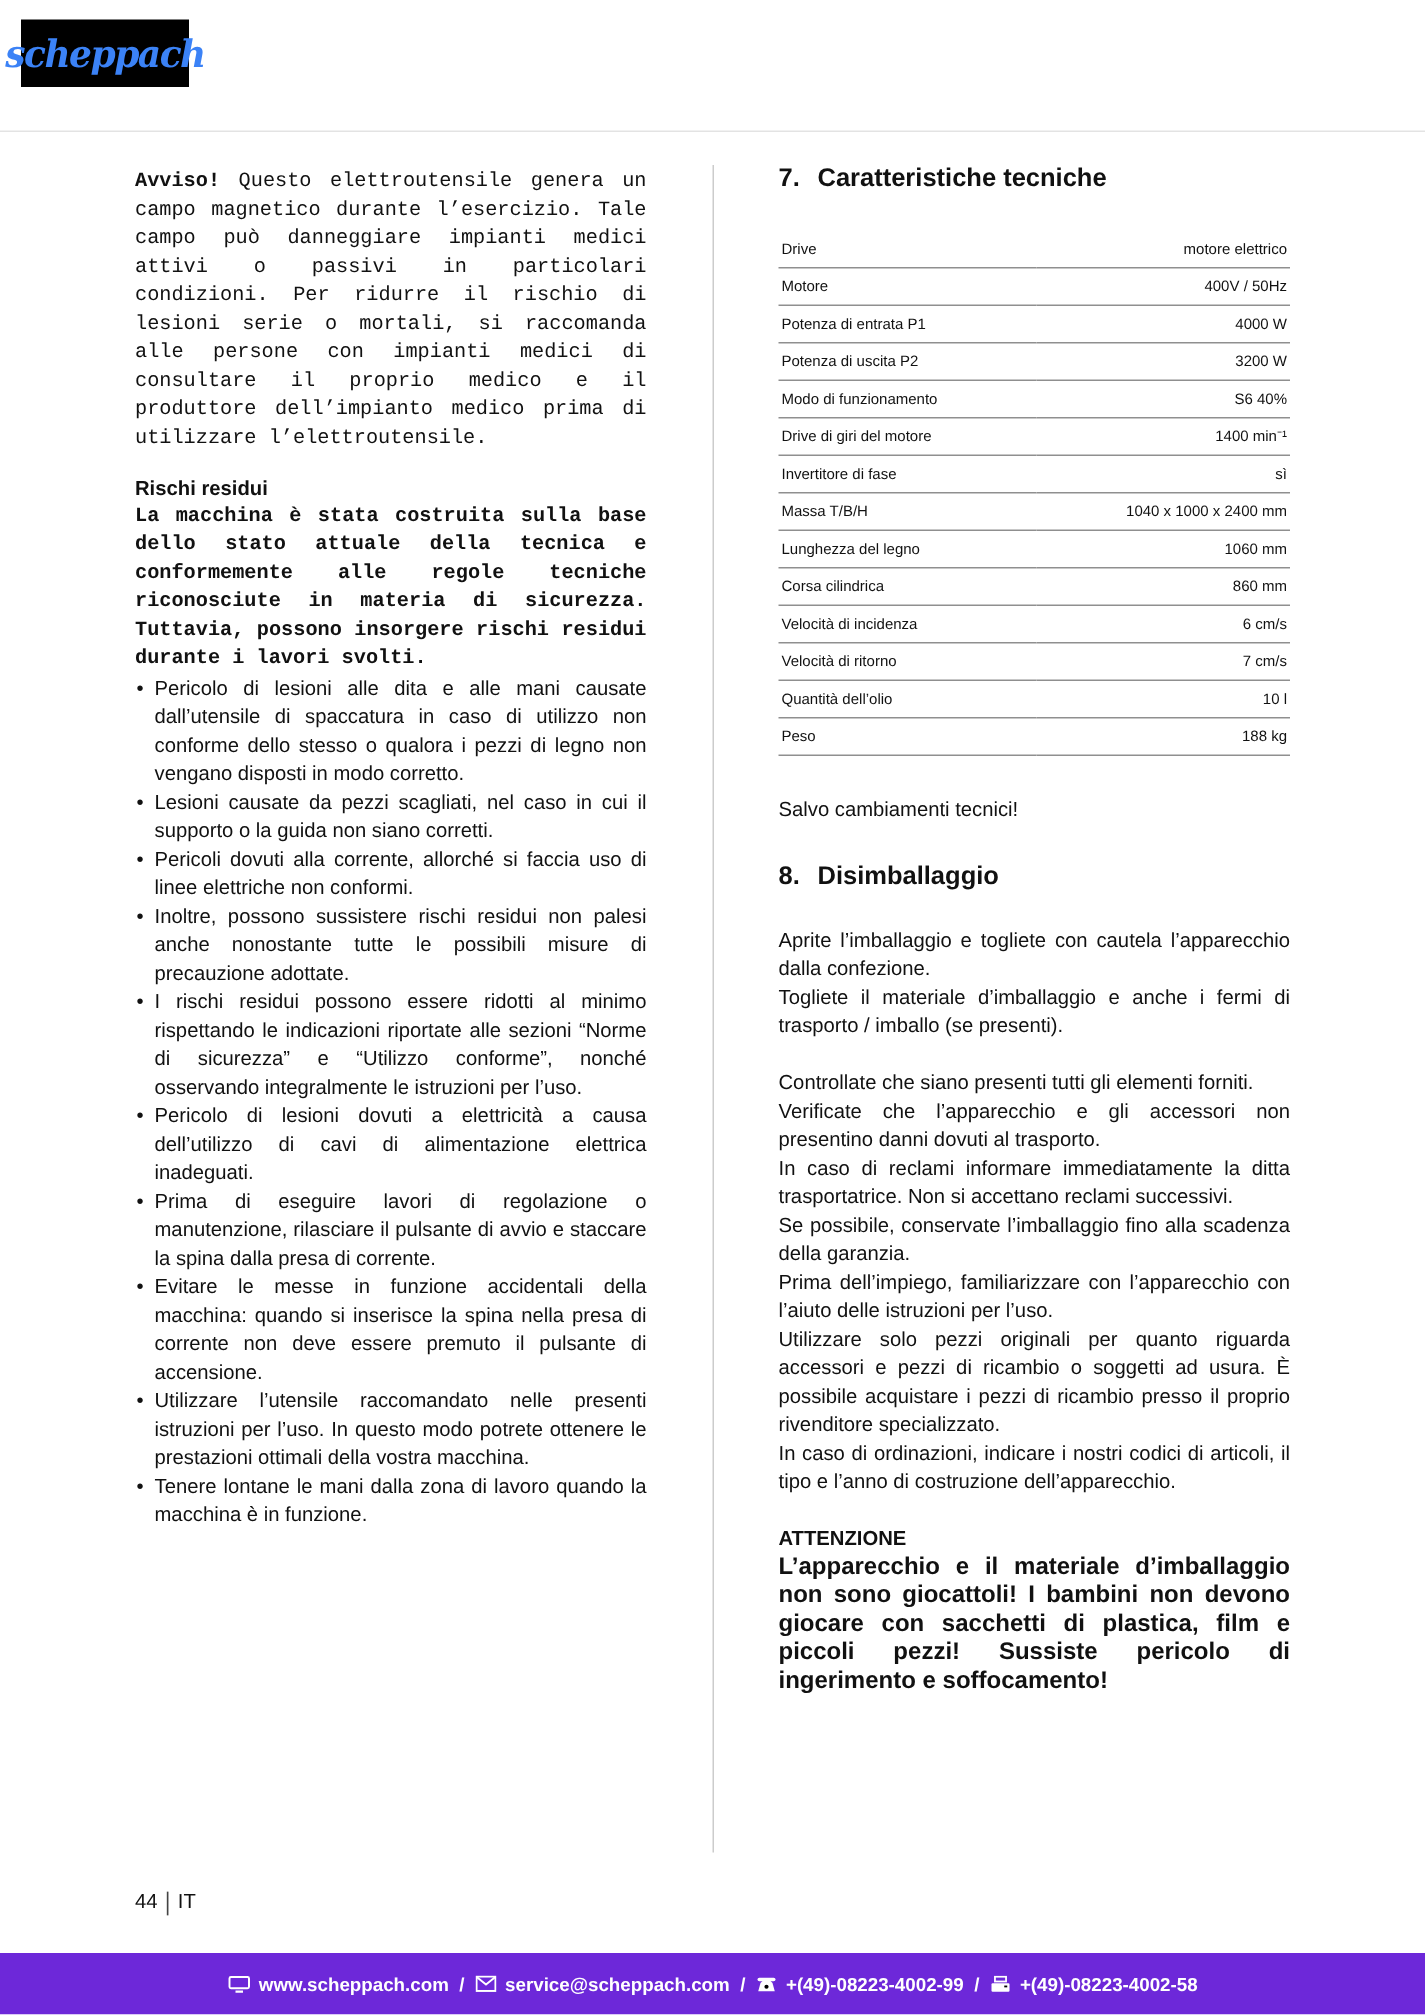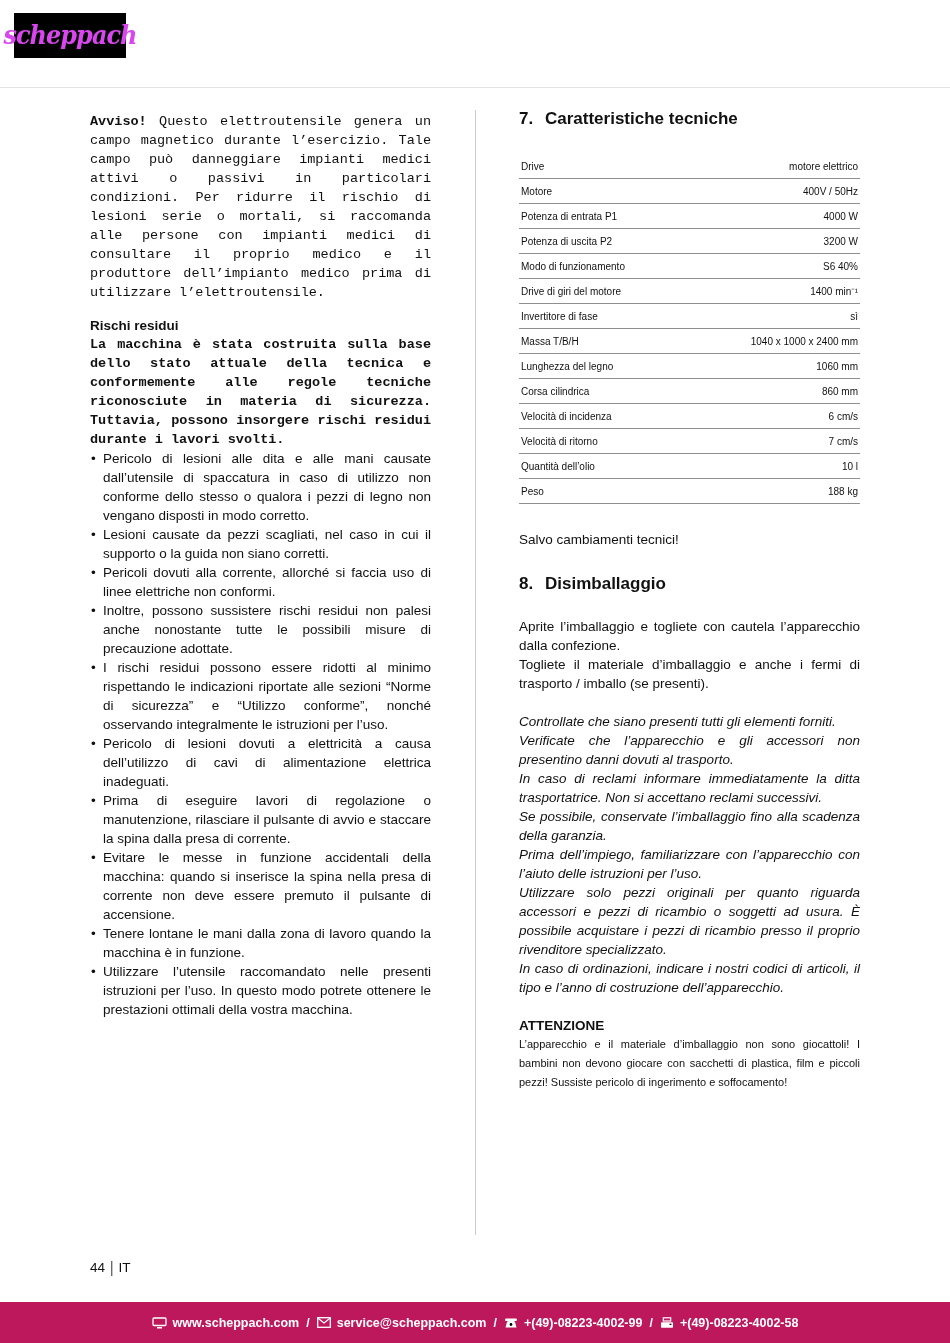--- a/index.html
+++ b/index.html
@@ -5,21 +5,21 @@
   * { margin:0; padding:0; box-sizing:border-box; }
   html,body { background:#ffffff; }
   body {
     width:950px; height:1343px; position:relative; overflow:hidden;
     font-family:"Liberation Sans", sans-serif; color:#111;
   }
   
   .header { position:absolute; top:0; left:0; width:950px; height:88px; background:#fff; border-bottom:1px solid #e3e3e3; }
   .logo-box {
     position:absolute; top:13px; left:14px; width:112px; height:45px;
-    background:#000; color:#d946ef; display:flex; align-items:center; justify-content:center;
+    background:#000; color:#3b82f6; display:flex; align-items:center; justify-content:center;
   }
   .logo-text {
     font-family:"DejaVu Serif", serif; font-weight:bold; font-style:italic;
     font-size:24px; letter-spacing:-1px; transform:scaleY(1.05);
   }
   
   .col-left  { position:absolute; left:90px;  top:112px; width:341px; }
   .col-right { position:absolute; left:519px; top:108px; width:341px; }
   .col-divider { position:absolute; left:475px; top:110px; width:1px; height:1125px; background:#cccccc; }
 
@@ -38,31 +38,31 @@
 
   table.specs { width:100%; border-collapse:collapse; margin-top:24px; font-size:10px; }
   table.specs td { border-bottom:1px solid #8f8f8f; padding:3.5px 2px; line-height:17px; vertical-align:middle; }
   table.specs td.lbl { width:172px; text-align:left; }
   table.specs td.val { text-align:right; }
 
   .tech-note { margin-top:26px; font-size:13.5px; line-height:19px; }
   .sec8-heading { margin-top:24px; }
   .blocks { margin-top:22px; }
   .text-block { font-size:13.5px; line-height:19px; text-align:justify; white-space:pre-line; margin-bottom:19px; }
-  .text-block:last-child { margin-bottom:0;font-style:italic; }
+  .text-block:last-child { margin-bottom:0; }
   .attention { margin-top:19px; }
   .attention-heading { font-size:13.5px; line-height:19px; font-weight:bold; }
-  .attention-text { font-size:11px; line-height:19px; font-weight:normal; text-align:justify; }
+  .attention-text { font-size:16px; line-height:19px; font-weight:bold; text-align:justify; }
 
   
   .page-num { position:absolute; left:90px; top:1260px; font-size:13.5px; display:flex; align-items:center; gap:5px; }
   .page-num .bar { display:inline-block; color:#444; transform:scaleY(1.25); }
 
   .footer-bar {
-    position:absolute; left:0; bottom:0; width:950px; height:41px; background:#be185d;
+    position:absolute; left:0; bottom:0; width:950px; height:41px; background:#6d28d9;
     display:flex; align-items:center; justify-content:center;
   }
   .footer-line { color:#fff; font-size:12.5px; font-weight:bold; display:flex; align-items:center; }
   .footer-line .seg { display:inline-flex; align-items:center; }
   .footer-line .ficon { display:inline-flex; align-items:center; margin-right:6px; }
   .footer-line .ficon svg { display:block; }
   .footer-line .sep { margin:0 7px; }
 </style>
 </head>
 <body>
@@ -92,23 +92,23 @@
       <li>Inoltre, possono sussistere rischi residui non palesi anche nonostante tutte le possibili misure di precauzione adottate.</li>
 
       <li>I rischi residui possono essere ridotti al minimo rispettando le indicazioni riportate alle sezioni “Norme di sicurezza” e “Utilizzo conforme”, nonché osservando integralmente le istruzioni per l’uso.</li>
 
       <li>Pericolo di lesioni dovuti a elettricità a causa dell’utilizzo di cavi di alimentazione elettrica inadeguati.</li>
 
       <li>Prima di eseguire lavori di regolazione o manutenzione, rilasciare il pulsante di avvio e staccare la spina dalla presa di corrente.</li>
 
       <li>Evitare le messe in funzione accidentali della macchina: quando si inserisce la spina nella presa di corrente non deve essere premuto il pulsante di accensione.</li>
 
+      <li>Utilizzare l’utensile raccomandato nelle presenti istruzioni per l’uso. In questo modo potrete ottenere le prestazioni ottimali della vostra macchina.</li>
+
       <li>Tenere lontane le mani dalla zona di lavoro quando la macchina è in funzione.</li>
-
-      <li>Utilizzare l’utensile raccomandato nelle presenti istruzioni per l’uso. In questo modo potrete ottenere le prestazioni ottimali della vostra macchina.</li>
     </ul>
 </div>
 
 <div class="col-right">
   <h2 class="section-heading">
     <span class="num">7.</span>
     <span>Caratteristiche tecniche</span>
   </h2>
 
   <table class="specs">

